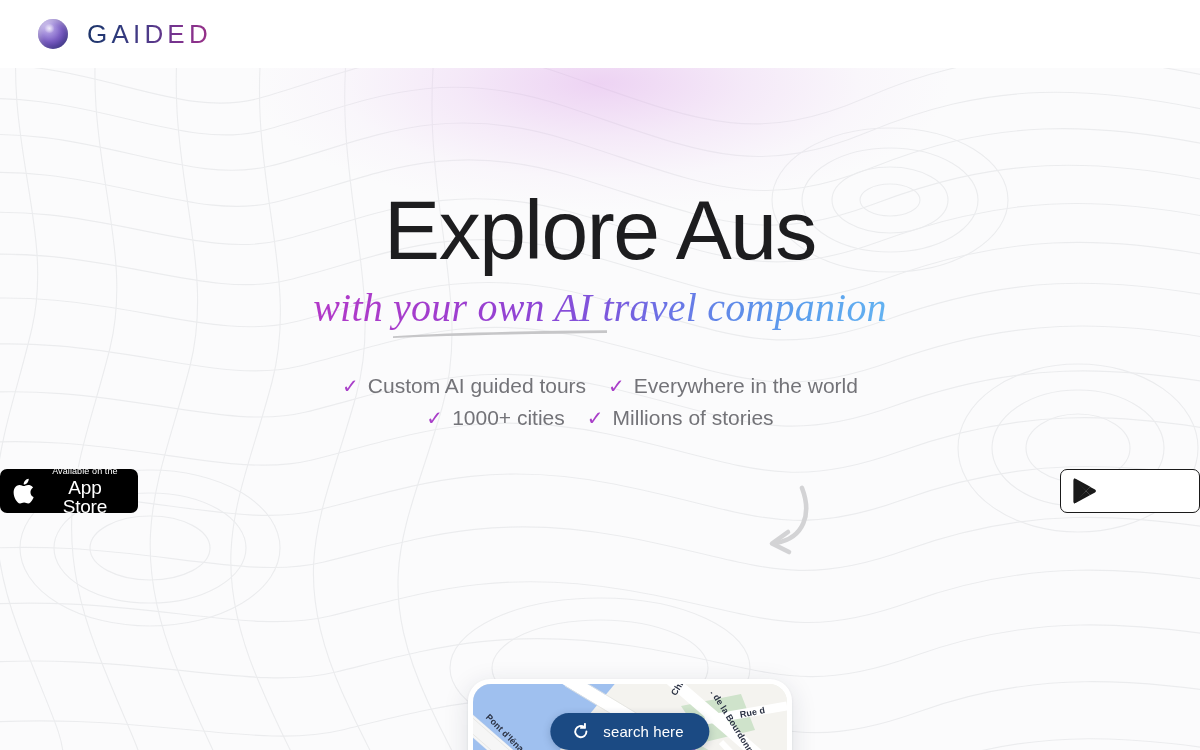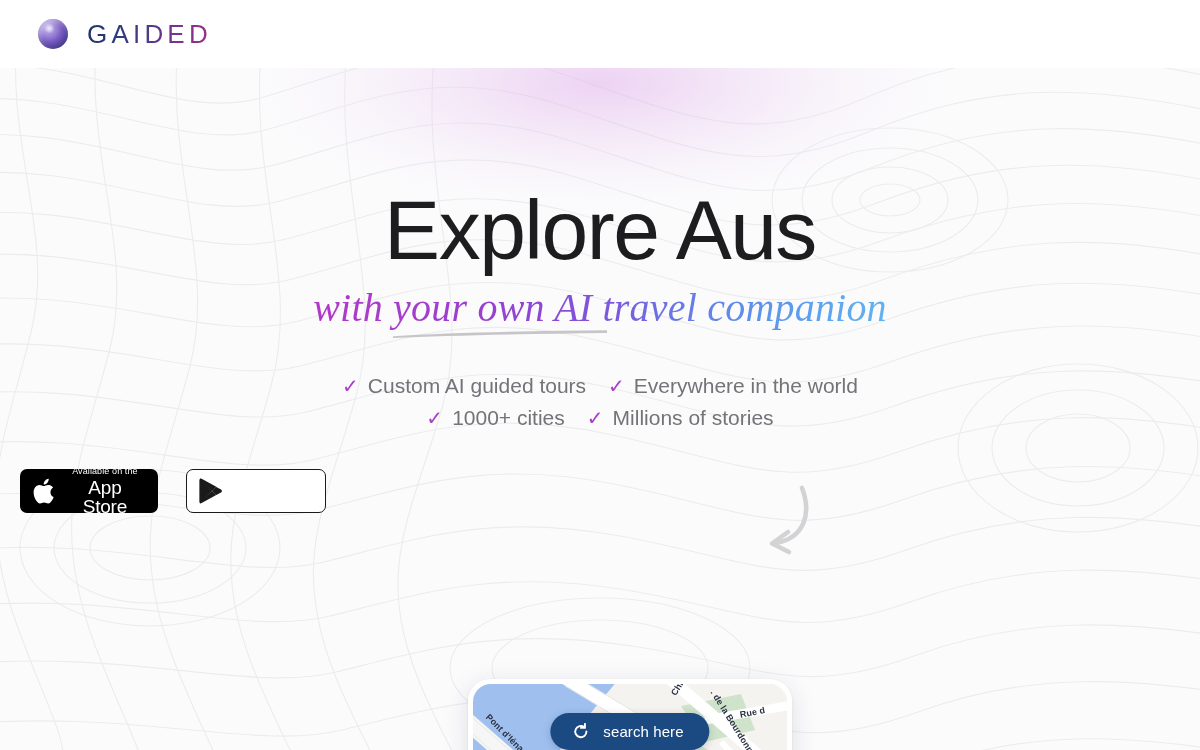--- a/index.html
+++ b/index.html
@@ -191,24 +191,23 @@
     font-size: 20px;
     font-weight: 400;
     line-height: 1;
   }
   .feature-label { color: #737378; text-align: center; }
 
   
   .badges {
     margin-top: 36px;
     display: flex;
-    justify-content: flex-start;
+    justify-content: space-between;
     align-items: center;
     gap: 28px;
-    padding-left: 20px;
   }
 
   .badge {
     display: flex;
     align-items: center;
     gap: 9px;
     border-radius: 7px;
     cursor: pointer;
     text-decoration: none;
     user-select: none;

